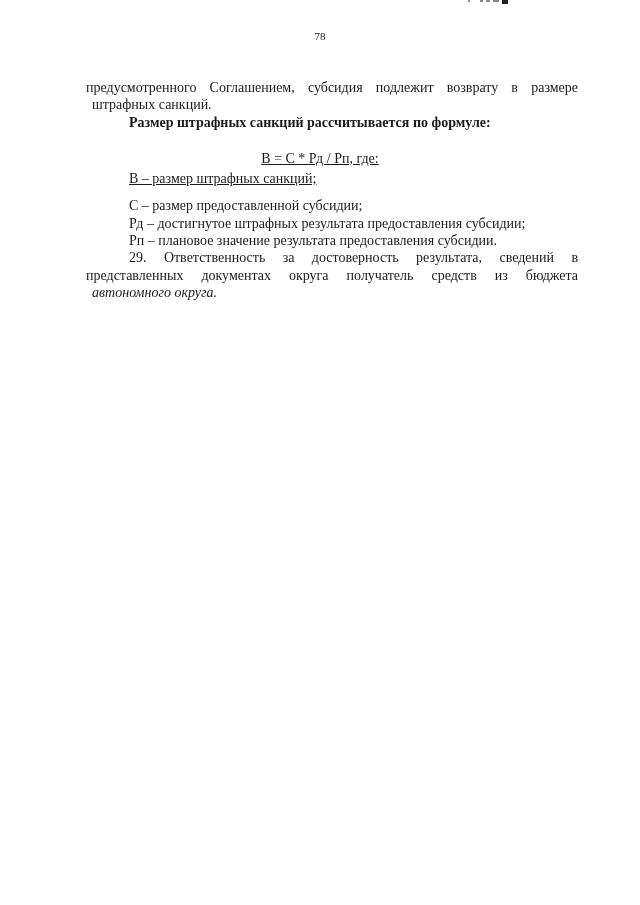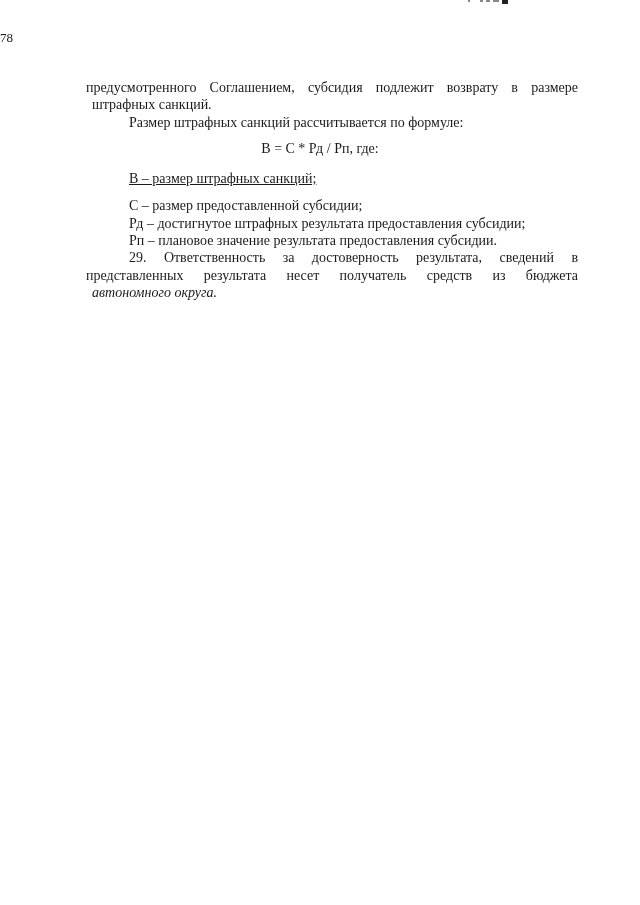--- a/index.html
+++ b/index.html
@@ -1,18 +1,18 @@
 <!DOCTYPE html>
 <html><head>
   <meta charset="utf-8">
   <style>
     html, body { margin:0; padding:0; background:#ffffff; }
     body { width:640px; height:905px; position:relative; overflow:hidden;
       font-family:"Liberation Serif","DejaVu Serif",serif; color:#1a1a1a; }
-    .page-number { position:absolute; top:30px; left:0; width:640px; text-align:left; font-size:13px; }
+    .page-number { position:absolute; top:30px; left:0; width:640px; text-align:center; font-size:11px; }
     .corner-mark { position:absolute; top:0; left:468px; width:42px; height:4px; }
     .corner-mark span { position:absolute; top:0; height:2px; background:#888; }
     .line { position:absolute; font-size:14px; line-height:17px; white-space:nowrap; }
     .justify { left:86px; width:492px; text-align:justify; text-align-last:justify; }
     .plain { left:86px;margin-left:6px; }
     .indent { left:129px; }
     .formula { left:0; width:640px; text-align:center; }
   </style>
 </head>
 <body>
@@ -22,24 +22,24 @@
   <span style="left:12px;width:3px;"></span>
   <span style="left:18px;width:4px;"></span>
   <span style="left:25px;width:6px;"></span>
   <span style="left:34px;width:6px;height:4px;background:#222;"></span>
 </div>
 
 <div class="page-number">78</div>
 
 <div class="line justify" style="top:79px;">предусмотренного Соглашением, субсидия подлежит возврату в размере</div>
 <div class="line plain" style="top:96px;">штрафных санкций.</div>
-<div class="line indent" style="top:114px;">Размер штрафных санкций рассчитывается по формуле:</div>
+<div class="line indent" style="top:114px;font-weight:bold;">Размер штрафных санкций рассчитывается по формуле:</div>
 
-<div class="line formula" style="top:140px;">В = С * Рд / Рп, где:</div>
+<div class="line formula" style="top:150px;text-decoration:underline;">В = С * Рд / Рп, где:</div>
 
 <div class="line indent" style="top:170px;text-decoration:underline;">В – размер штрафных санкций;</div>
 <div class="line indent" style="top:197px;">С – размер предоставленной субсидии;</div>
 <div class="line indent" style="top:215px;">Рд – достигнутое штрафных результата предоставления субсидии;</div>
 <div class="line indent" style="top:232px;font-family:Liberation Serif, serif;">Рп – плановое значение результата предоставления субсидии.</div>
 
 <div class="line justify" style="top:249px;left:129px;width:449px;">29. Ответственность за достоверность результата, сведений в</div>
-<div class="line justify" style="top:267px;">представленных результата несет получатель средств из бюджета</div>
+<div class="line justify" style="top:267px;">представленных документах округа получатель средств из бюджета</div>
 <div class="line plain" style="top:284px;font-style:italic;">автономного округа.</div>
 
 </body></html>

